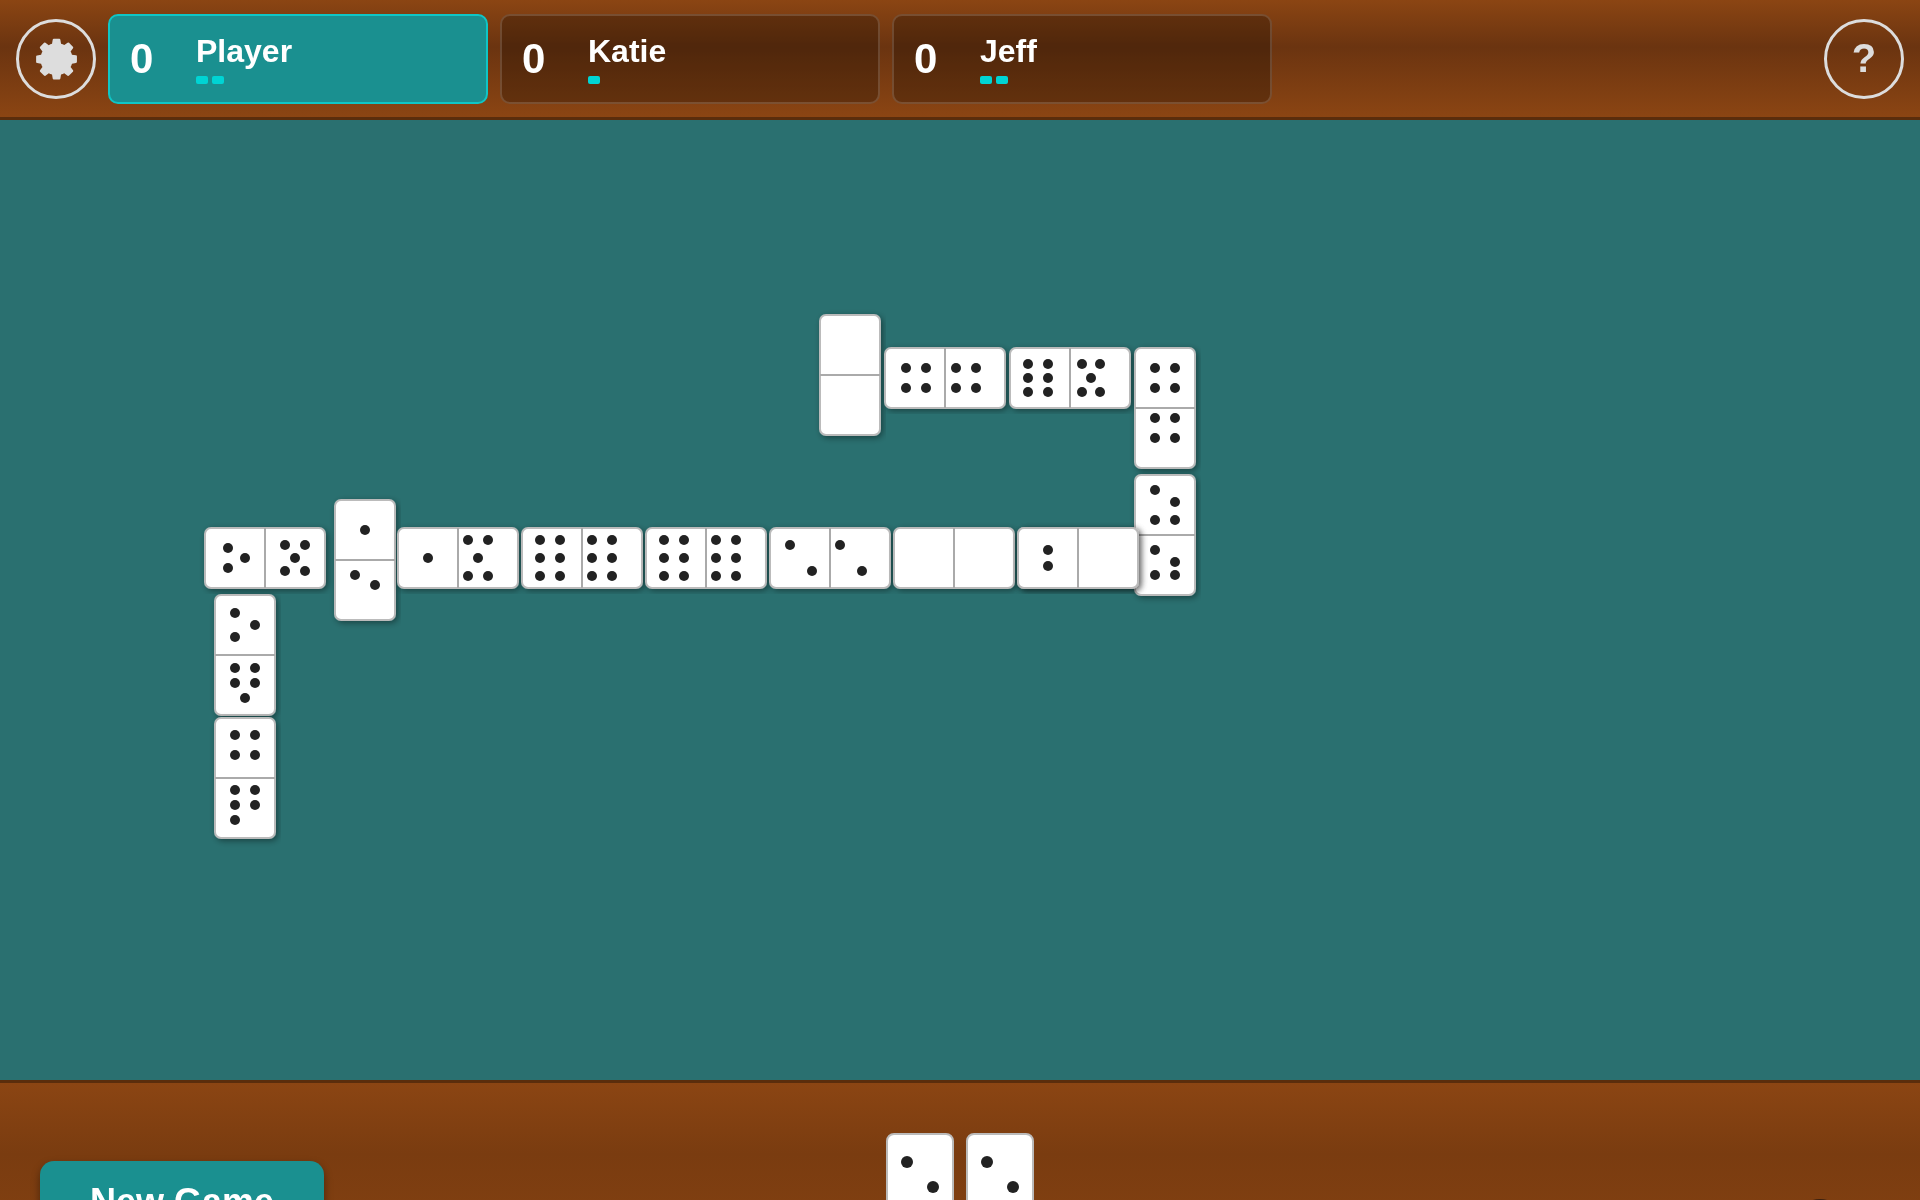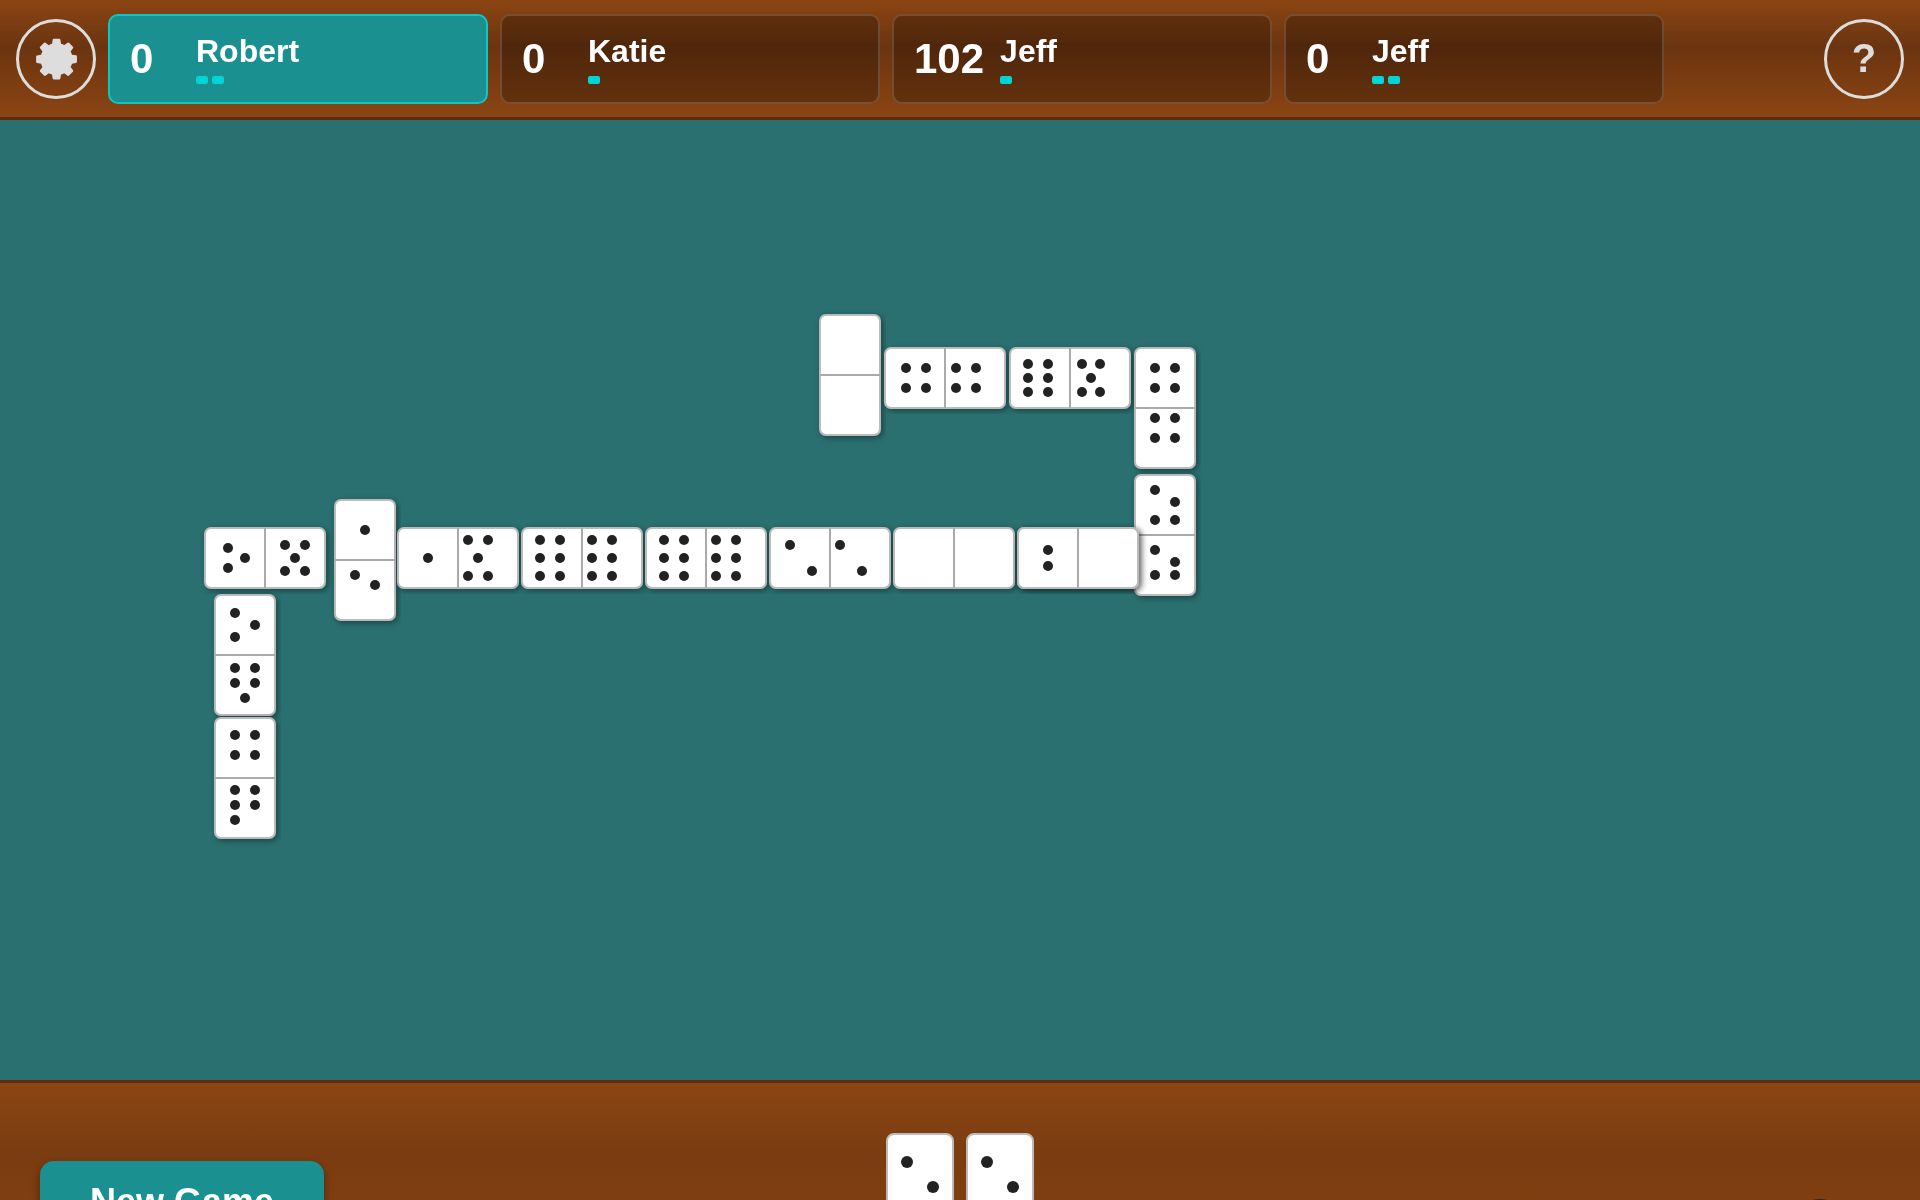--- a/index.html
+++ b/index.html
@@ -158,47 +158,38 @@
 <div id="header">
   <button class="gear-btn">
     <svg viewBox="0 0 100 100">
       <path d="M50 35a15 15 0 100 30 15 15 0 000-30zm35.7 8.5l-7.2-1.2a29 29 0 00-2.4-5.8l4.3-5.9a2 2 0 00-.2-2.6l-6.9-6.9a2 2 0 00-2.6-.2l-5.9 4.3a29 29 0 00-5.8-2.4l-1.2-7.2A2 2 0 0055.8 14h-9.7a2 2 0 00-2 1.7l-1.2 7.2a29 29 0 00-5.8 2.4L31.2 21a2 2 0 00-2.6.2l-6.9 6.9a2 2 0 00-.2 2.6l4.3 5.9a29 29 0 00-2.4 5.8l-7.2 1.2a2 2 0 00-1.7 2v9.7a2 2 0 001.7 2l7.2 1.2a29 29 0 002.4 5.8L21.5 70a2 2 0 00.2 2.6l6.9 6.9a2 2 0 002.6.2l5.9-4.3a29 29 0 005.8 2.4l1.2 7.2a2 2 0 002 1.7h9.7a2 2 0 002-1.7l1.2-7.2a29 29 0 005.8-2.4l5.9 4.3a2 2 0 002.6-.2l6.9-6.9a2 2 0 00.2-2.6l-4.3-5.9a29 29 0 002.4-5.8l7.2-1.2a2 2 0 001.7-2v-9.7a2 2 0 00-1.7-2z"></path>
     </svg>
   </button>
 
   <div class="player-card active">
     <span class="player-score">0</span>
     <div class="player-info">
-      <span class="player-name">Robert</span>
+      <span class="player-name">Player</span>
       <div class="player-bars">
         <div class="bar"></div>
         <div class="bar"></div>
       </div>
     </div>
   </div>
 
   <div class="player-card">
     <span class="player-score">0</span>
     <div class="player-info">
       <span class="player-name">Katie</span>
       <div class="player-bars">
         <div class="bar"></div>
       </div>
     </div>
   </div>
 
-  <div class="player-card">
-    <span class="player-score">102</span>
-    <div class="player-info">
-      <span class="player-name">Jeff</span>
-      <div class="player-bars">
-        <div class="bar"></div>
-      </div>
-    </div>
-  </div>
 
   <div class="player-card">
     <span class="player-score">0</span>
     <div class="player-info">
       <span class="player-name">Jeff</span>
       <div class="player-bars">
         <div class="bar"></div>
         <div class="bar"></div>
       </div>
     </div>

